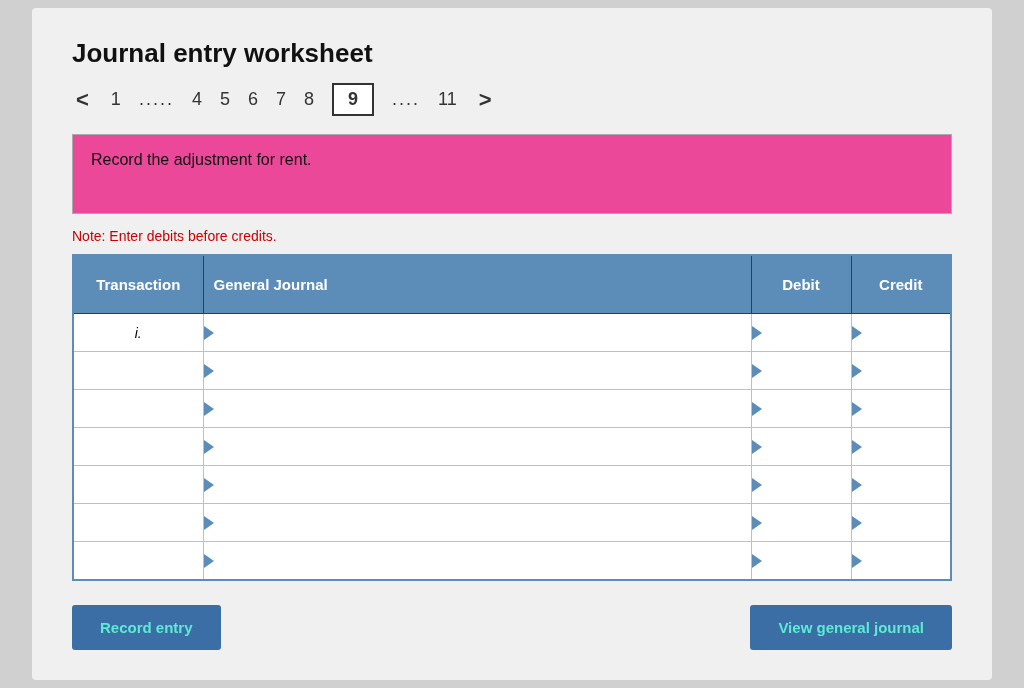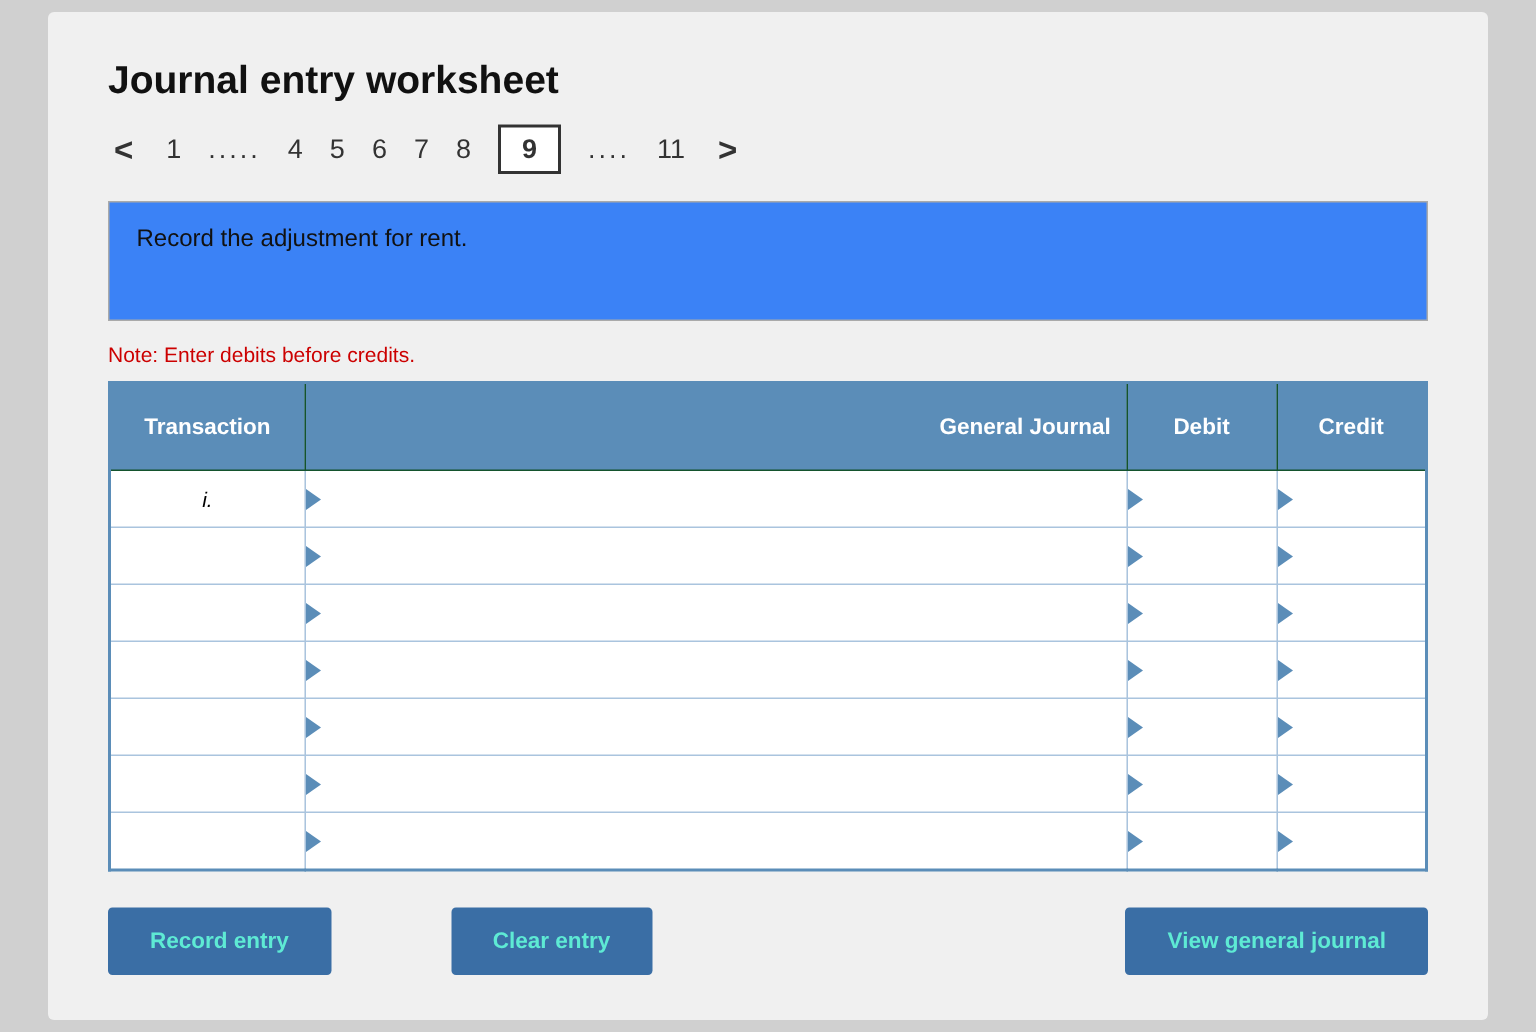--- a/index.html
+++ b/index.html
@@ -58,21 +58,21 @@
       background: white;
       font-weight: bold;
     }
 
     .pagination .dots {
       letter-spacing: 2px;
       color: #333;
     }
 
     .instruction-box {
-      background: #3b82f6;
+      background: #ec4899;
       border: 1px solid #aaa;
       padding: 16px 18px;
       margin-bottom: 14px;
       min-height: 80px;
       font-size: 16px;
       color: #111;
     }
 
     .note-text {
       color: #cc0000;
@@ -98,21 +98,21 @@
       font-weight: bold;
       border: 1px solid #14532d;
     }
 
     .journal-table thead th:first-child {
       width: 130px;
       text-align: center;
     }
 
     .journal-table thead th.general-journal {
-      text-align: right;
+      text-align: left;
     }
 
     .journal-table thead th.debit,
     .journal-table thead th.credit {
       width: 100px;
       text-align: center;
     }
 
     .journal-table tbody tr {
       background: white;
@@ -264,18 +264,17 @@
         <td class="has-arrow"><input type="text" style=""></td>
         <td class="has-arrow debit-cell"><input type="text" style=""></td>
         <td class="has-arrow credit-cell"><input type="text" style=""></td>
       </tr>
     </tbody>
   </table>
 
   <div class="buttons-row">
     <div class="btn-group-left">
       <button class="btn">Record entry</button>
-      <button class="btn">Clear entry</button>
     </div>
     <button class="btn">View general journal</button>
   </div>
 
 </div>
 
 </body></html>

